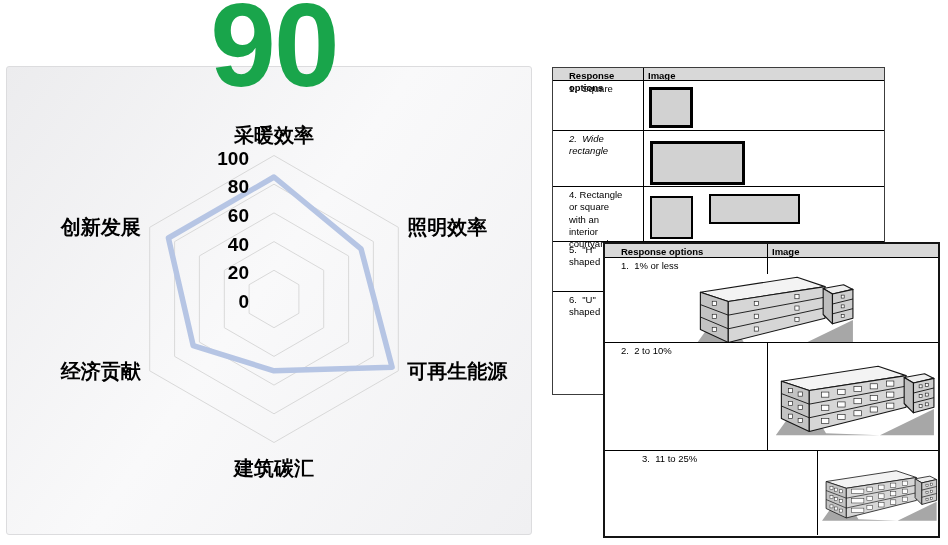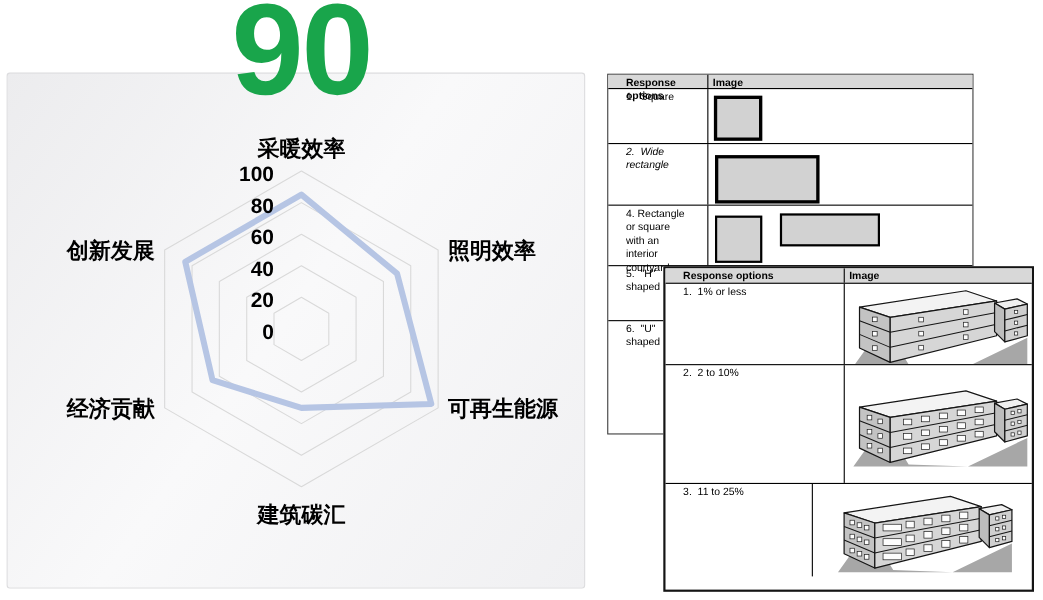--- a/index.html
+++ b/index.html
@@ -93,21 +93,21 @@
         <div class="cell opt-col" style="width: 91px;">6.  "U" shaped</div>
         <div class="img-col"></div>
       </div>
     </section>
 
   <section class="panel front-panel" id="windows-panel">
       <div class="t-header" style="height: 14px;">
         <div class="cell opt-col" style="width: 163px;">Response options</div>
         <div class="hdr-img">Image</div>
       </div>
-      <div class="t-row" style="height: 74px;">
+      <div class="t-row" style="height: 85px; flex-direction: column;">
         <div class="cell opt-col" style="width: 163px;">1.  1% or less</div>
         <div class="img-col bld">
           <svg width="172" height="80" viewBox="0 0 178 86">
             <path d="M6,84 L36,42 L60,82 L118,84 L176,56 L176,84 Z" fill="#a7a7a7"></path>
             <polygon points="12,26 42,36 146,20 116,10" fill="#f3f3f3" stroke="#151515" stroke-width="1.2" stroke-linejoin="round"></polygon>
             <polygon points="12,26 42,36 42,80 12,66" fill="#c3c3c3" stroke="#151515" stroke-width="1.2" stroke-linejoin="round"></polygon>
             <polygon points="42,36 146,20 146,54 42,80" fill="#d6d6d6" stroke="#151515" stroke-width="1.2" stroke-linejoin="round"></polygon>
             <line x1="42" y1="50.666666666666664" x2="146" y2="31.333333333333332" stroke="#151515" stroke-width="1"></line>
             <line x1="12" y1="39.33333333333333" x2="42" y2="50.666666666666664" stroke="#151515" stroke-width="1"></line>
             <line x1="42" y1="65.33333333333333" x2="146" y2="42.666666666666664" stroke="#151515" stroke-width="1"></line>
@@ -173,21 +173,21 @@
             <rect x="107.472" y="53.662000000000006" width="8" height="5.5" fill="#fdfdfd" stroke="#222" stroke-width="0.7"></rect>
             <rect x="124.94400000000002" y="49.574000000000005" width="8" height="5.5" fill="#fdfdfd" stroke="#222" stroke-width="0.7"></rect>
             <rect x="19.5" y="61.41666666666667" width="4.5" height="4.5" fill="#fdfdfd" stroke="#222" stroke-width="0.7"></rect>
             <rect x="30" y="66.08333333333334" width="4.5" height="4.5" fill="#fdfdfd" stroke="#222" stroke-width="0.7"></rect>
             <rect x="160.1" y="51.025" width="3.2" height="3.2" fill="#fdfdfd" stroke="#222" stroke-width="0.7"></rect>
             <rect x="166.70000000000002" y="49.275" width="3.2" height="3.2" fill="#fdfdfd" stroke="#222" stroke-width="0.7"></rect>
           </svg>
         </div>
       </div>
       <div class="t-row" style="height: 84px;">
-        <div class="cell opt-col" style="width: 134px;">3.  11 to 25%</div>
+        <div class="cell opt-col" style="width: 192px; margin-left: 21px;">3.  11 to 25%</div>
         <div class="img-col bld">
           <svg width="172" height="80" viewBox="0 0 178 86">
             <path d="M6,84 L36,42 L60,82 L118,84 L176,56 L176,84 Z" fill="#a7a7a7"></path>
             <polygon points="12,26 42,36 146,20 116,10" fill="#f3f3f3" stroke="#151515" stroke-width="1.2" stroke-linejoin="round"></polygon>
             <polygon points="12,26 42,36 42,80 12,66" fill="#c3c3c3" stroke="#151515" stroke-width="1.2" stroke-linejoin="round"></polygon>
             <polygon points="42,36 146,20 146,54 42,80" fill="#d6d6d6" stroke="#151515" stroke-width="1.2" stroke-linejoin="round"></polygon>
             <line x1="42" y1="50.666666666666664" x2="146" y2="31.333333333333332" stroke="#151515" stroke-width="1"></line>
             <line x1="12" y1="39.33333333333333" x2="42" y2="50.666666666666664" stroke="#151515" stroke-width="1"></line>
             <line x1="42" y1="65.33333333333333" x2="146" y2="42.666666666666664" stroke="#151515" stroke-width="1"></line>
             <line x1="12" y1="52.666666666666664" x2="42" y2="65.33333333333333" stroke="#151515" stroke-width="1"></line>

